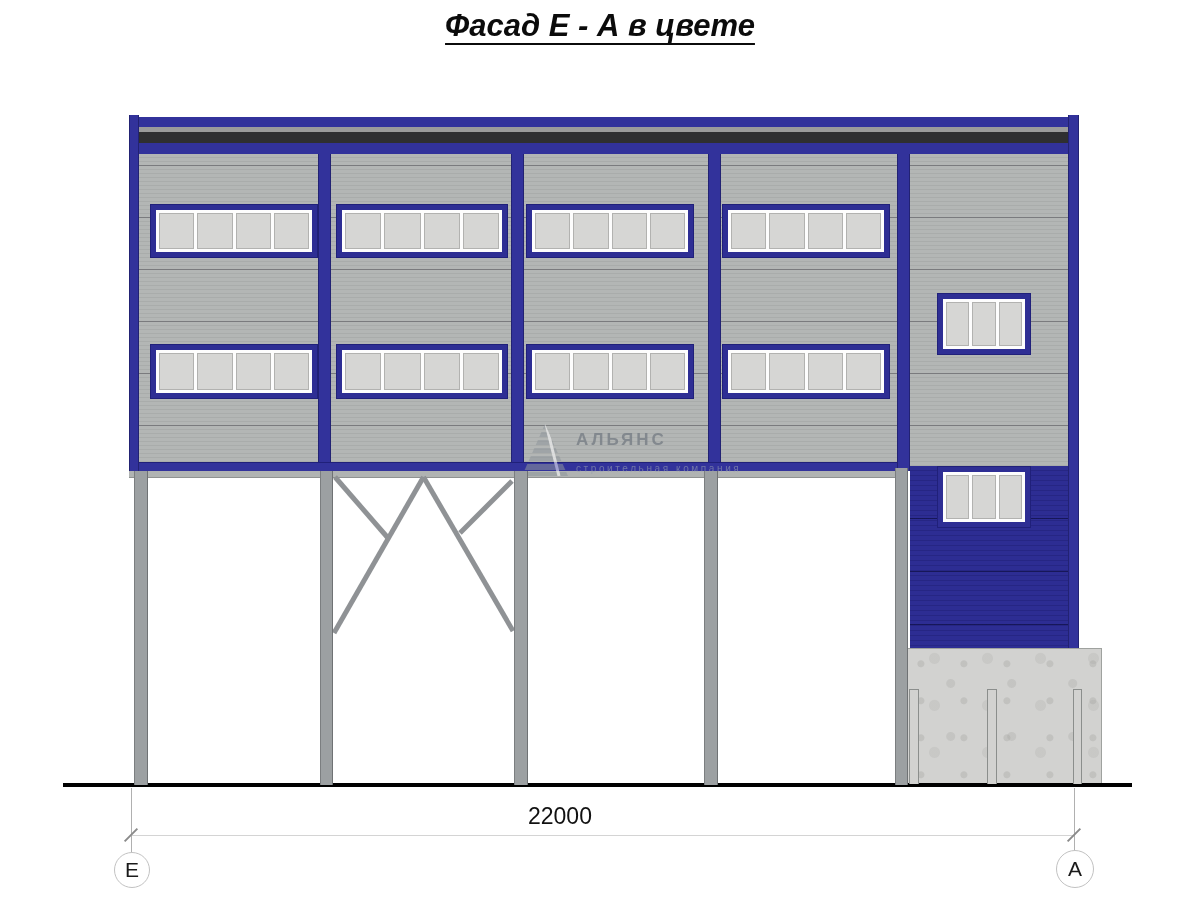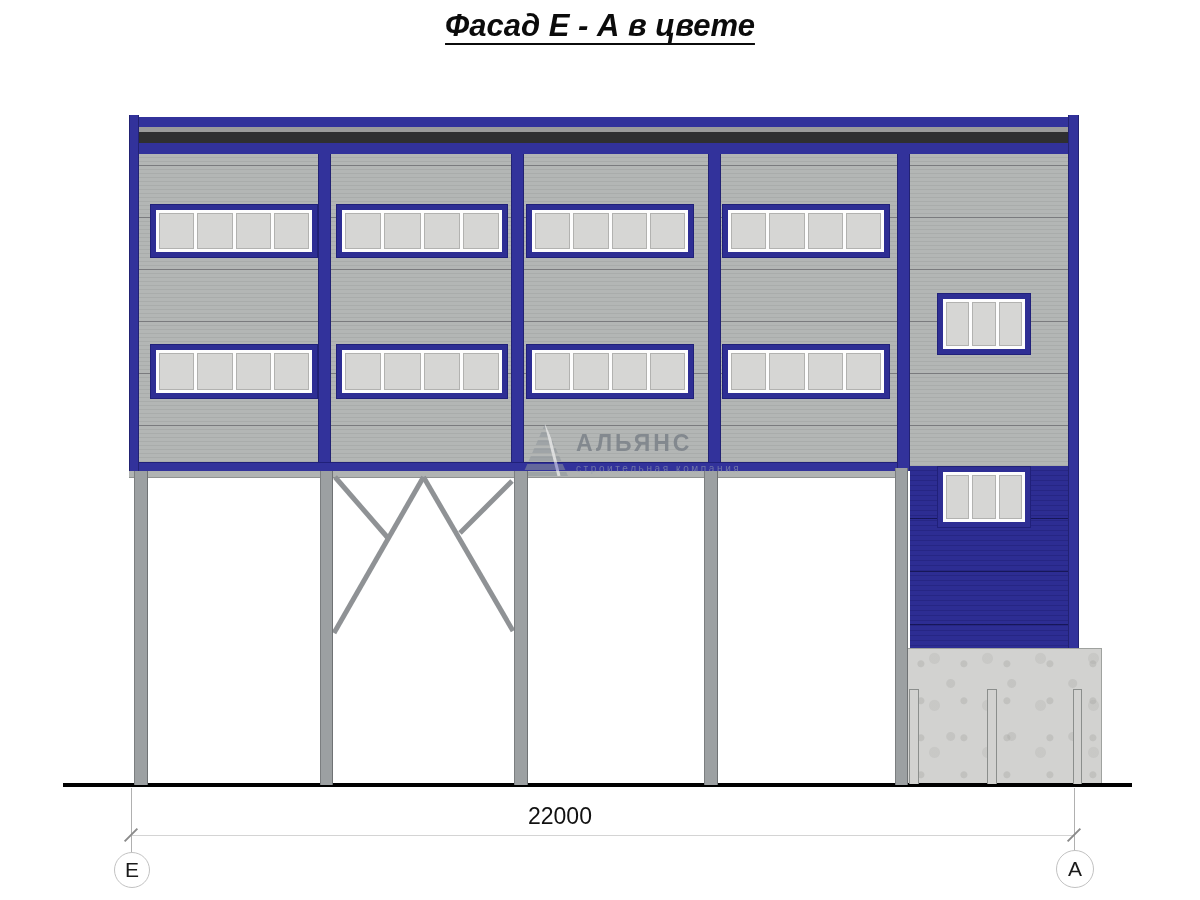--- a/index.html
+++ b/index.html
@@ -52,21 +52,21 @@
         radial-gradient(circle at 50% 20%, rgba(190,190,187,.5) 0 5px, transparent 6px);
       background-size:43px 37px, 61px 53px, 53px 47px;
       background-color:var(--concrete-gray,#d2d2d0);
       border:1px solid #9fa29f;box-sizing:border-box;}
   .fpost{position:absolute;background:var(--concrete-gray,#d2d2d0);
       border-left:1px solid #8b8e8c;border-right:1px solid #8b8e8c;border-top:1px solid #8b8e8c;
       box-sizing:border-box;}
   #ground-line{left:63px;top:783px;width:1069px;height:4px;background:#000;}
   
   #watermark{position:absolute;left:512px;top:418px;width:260px;height:64px;pointer-events:none;}
-  #wm-name{position:absolute;left:64px;top:12px;font-size:23px;font-weight:600;letter-spacing:3px;
+  #wm-name{position:absolute;left:64px;top:12px;font-size:17px;font-weight:600;letter-spacing:3px;
       color:rgba(118,124,132,.78);}
   #wm-sub{position:absolute;left:64px;top:45px;font-size:10px;letter-spacing:2.6px;
       color:rgba(148,156,176,.62);white-space:nowrap;}
   
   .ext-line{position:absolute;width:1px;background:#b0b0b0;}
   #dim-line{left:131px;top:835px;width:943px;height:1px;background:#d4d4d4;}
   .tick{position:absolute;width:18px;height:2px;background:#8a8a8a;transform:rotate(-45deg);}
   #dim-label{position:absolute;left:528px;top:803px;width:120px;
       font-size:23px;color:#111;}
   .axis-circle{position:absolute;border:1px solid #c2c2c2;border-radius:50%;background:#fff;

